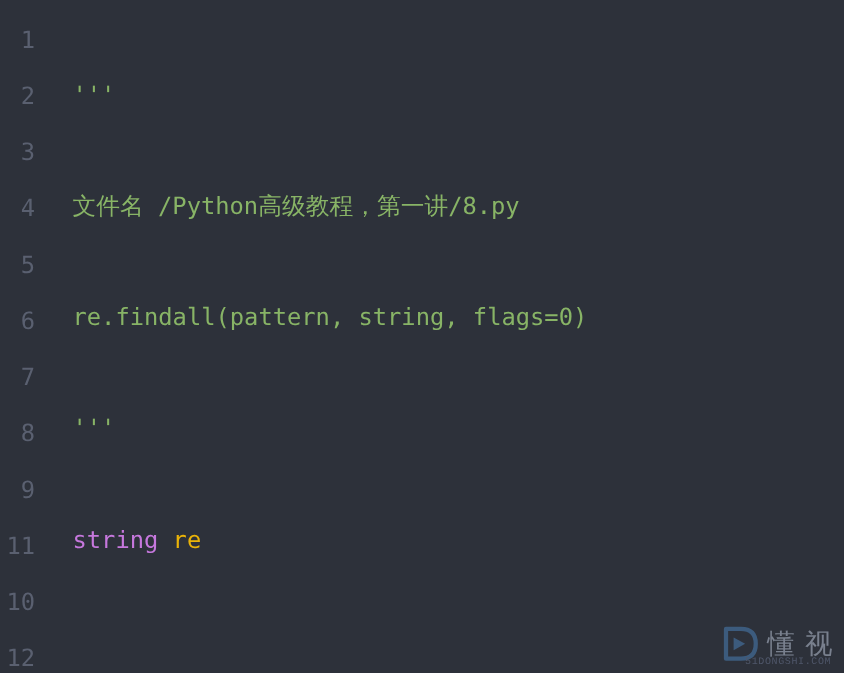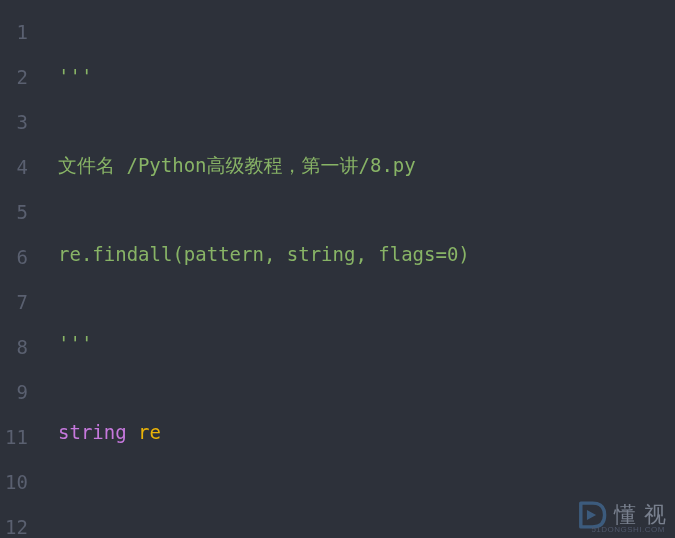--- a/index.html
+++ b/index.html
@@ -65,21 +65,21 @@
     font-weight: 500;
     letter-spacing: 1px;
   }
   .watermark .wm-sub {
     position: absolute;
     right: 2px;
     bottom: -2px;
     font-size: 8px;
     color: #6a7590;
     letter-spacing: 0.5px;
-    font-family: Liberation Sans, sans-serif;
+    font-family: Liberation Mono, monospace;
   }
 </style>
 </head>
 <body>
 
 <div class="editor">
   <div class="gutter">
     <div class="ln">1</div>
     <div class="ln">2</div>
     <div class="ln">3</div>

